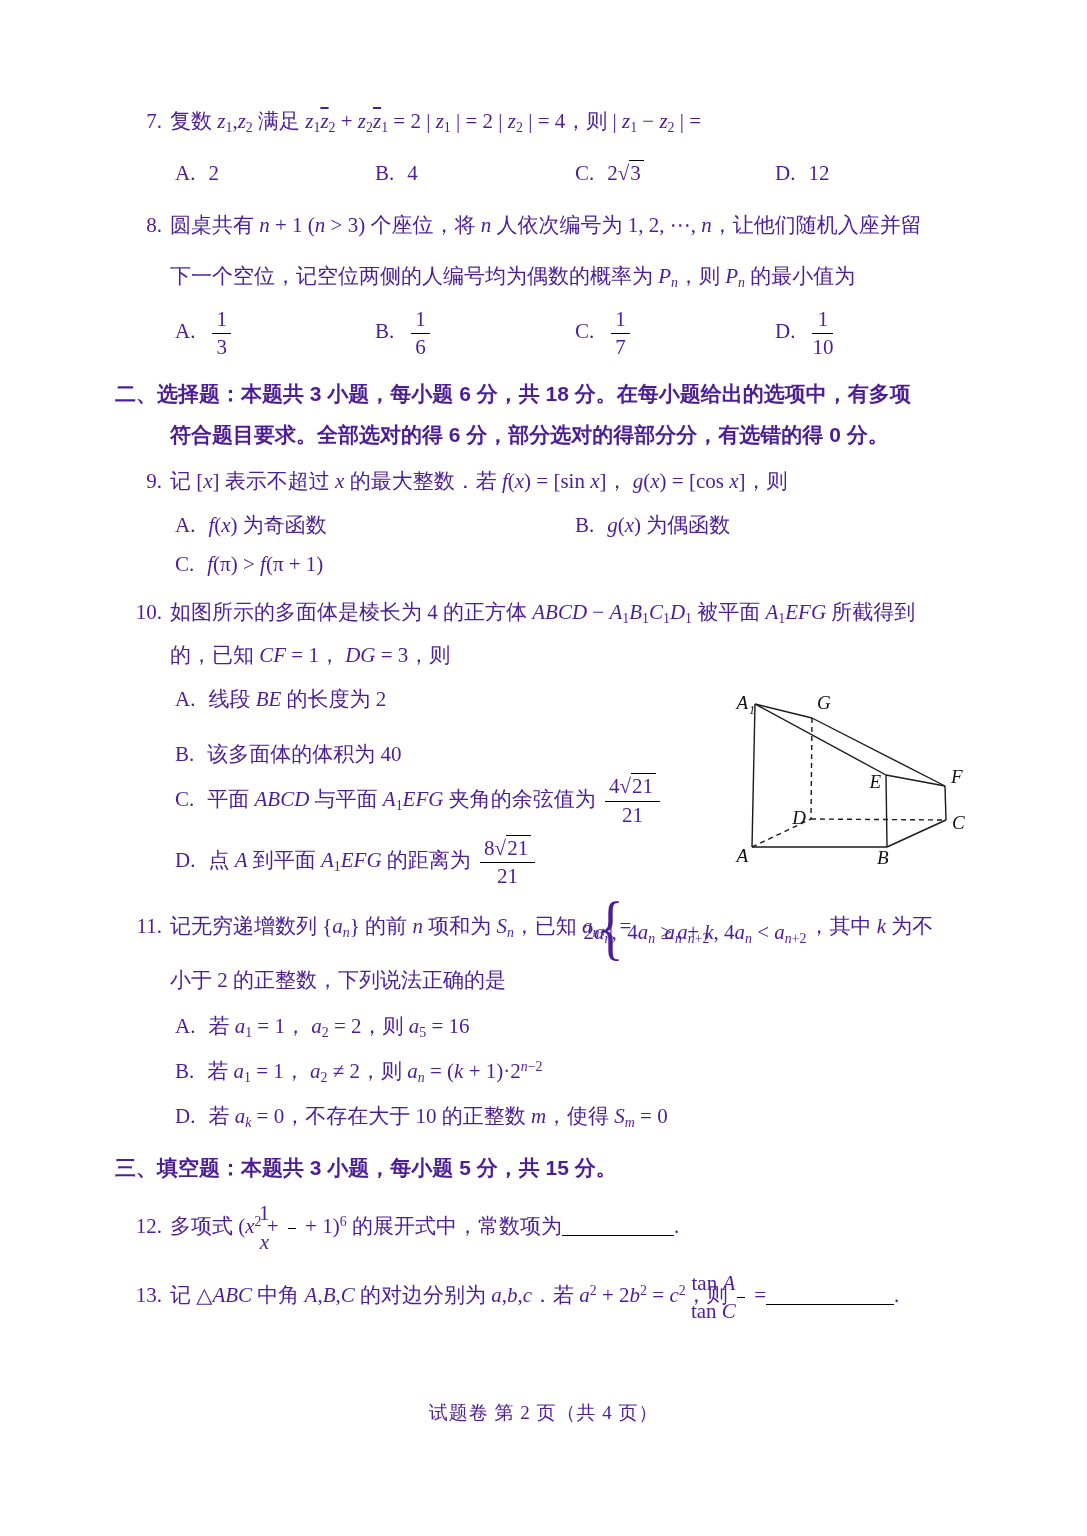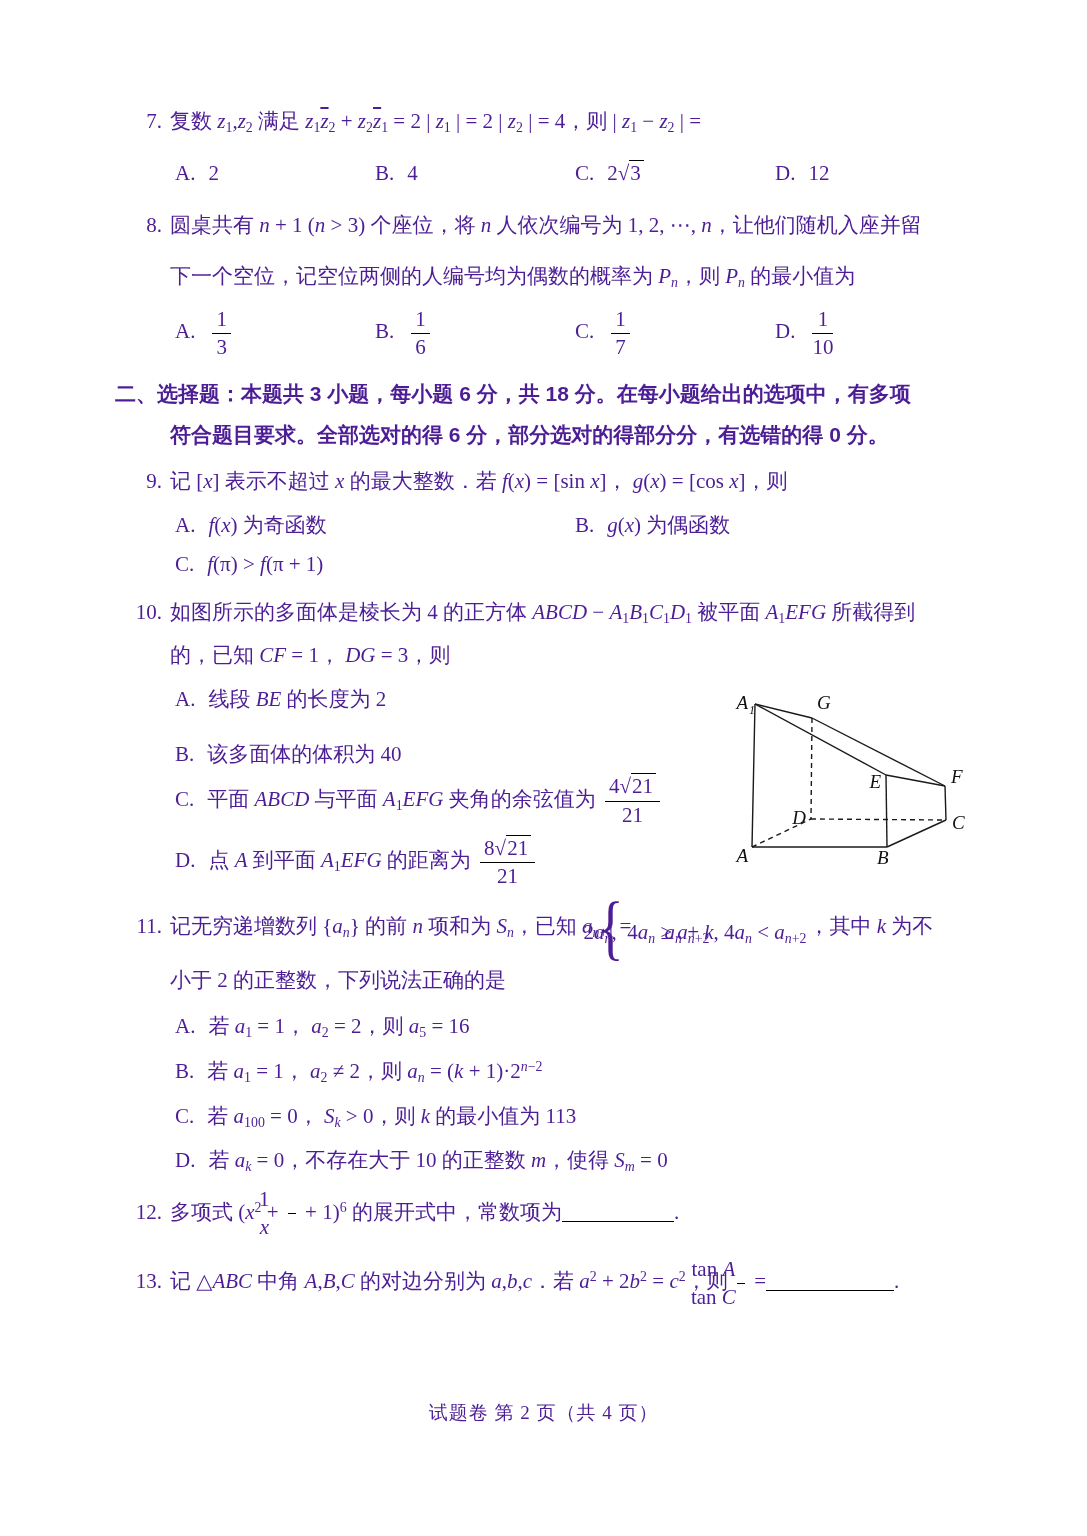--- a/index.html
+++ b/index.html
@@ -95,24 +95,24 @@
     <div>
       <div class="stem lh20" style="margin-top:6px"><span class="qnum">11.</span><span>记无穷递增数列 {<i>a</i><sub><i>n</i></sub>} 的前 <i>n</i> 项和为 <i>S</i><sub><i>n</i></sub>，已知 <i>a</i><sub><i>n</i>+1</sub> = <span class="cases">
               <span class="brace">{</span>
               <span class="crows">
                 <span class="crow">2<i>a</i><sub><i>n</i></sub>,&nbsp; 4<i>a</i><sub><i>n</i></sub> ≥ <i>a</i><sub><i>n</i>+2</sub></span>
                 <span class="crow"><i>a</i><sub><i>n</i></sub> + <i>k</i>, 4<i>a</i><sub><i>n</i></sub> &lt; <i>a</i><sub><i>n</i>+2</sub></span>
               </span>
             </span>，其中 <i>k</i> 为不<br>小于 2 的正整数，下列说法正确的是</span></div>
       <div class="optline" style="margin-top:10px"><span class="olabel">A.</span><span>若 <i>a</i><sub>1</sub> = 1， <i>a</i><sub>2</sub> = 2，则 <i>a</i><sub>5</sub> = 16</span></div>
       <div class="optline" style="margin-top:16px"><span class="olabel">B.</span><span>若 <i>a</i><sub>1</sub> = 1， <i>a</i><sub>2</sub> ≠ 2，则 <i>a</i><sub><i>n</i></sub> = (<i>k</i> + 1)·2<sup><i>n</i>−2</sup></span></div>
-      <div class="optline" style="margin-top:16px"><span class="olabel">C.</span><span>若 <i>a</i><sub>100</sub> = 0， <i>S</i><sub><i>k</i></sub> &gt; 0，则 <i>k</i> 的最小值为 113</span></div>
       <div class="optline" style="margin-top:16px"><span class="olabel">D.</span><span>若 <i>a</i><sub><i>k</i></sub> = 0，不存在大于 10 的正整数 <i>m</i>，使得 <i>S</i><sub><i>m</i></sub> = 0</span></div>
     </div>
 
+    <div class="sechead" style="margin-top:18px"><span>三、填空题：本题共 3 小题，每小题 5 分，共 15 分。</span></div>
 
     <div>
       <div class="stem" style="margin-top:10px"><span class="qnum">12.</span><span>多项式 (<i>x</i><sup>2</sup> + <span class="frac"><span class="num">1</span><span class="den"><i>x</i></span></span> + 1)<sup>6</sup> 的展开式中，常数项为<span class="blank"></span>.</span></div>
     </div>
 
     <div>
       <div class="stem" style="margin-top:12px"><span class="qnum">13.</span><span>记 △<i>ABC</i> 中角 <i>A</i>,<i>B</i>,<i>C</i> 的对边分别为 <i>a</i>,<i>b</i>,<i>c</i>．若 <i>a</i><sup>2</sup> + 2<i>b</i><sup>2</sup> = <i>c</i><sup>2</sup>，则 <span class="frac"><span class="num">tan <i>A</i></span><span class="den">tan <i>C</i></span></span> =<span class="blank blank-wide"></span>.</span></div>
     </div>
 
   </div>

